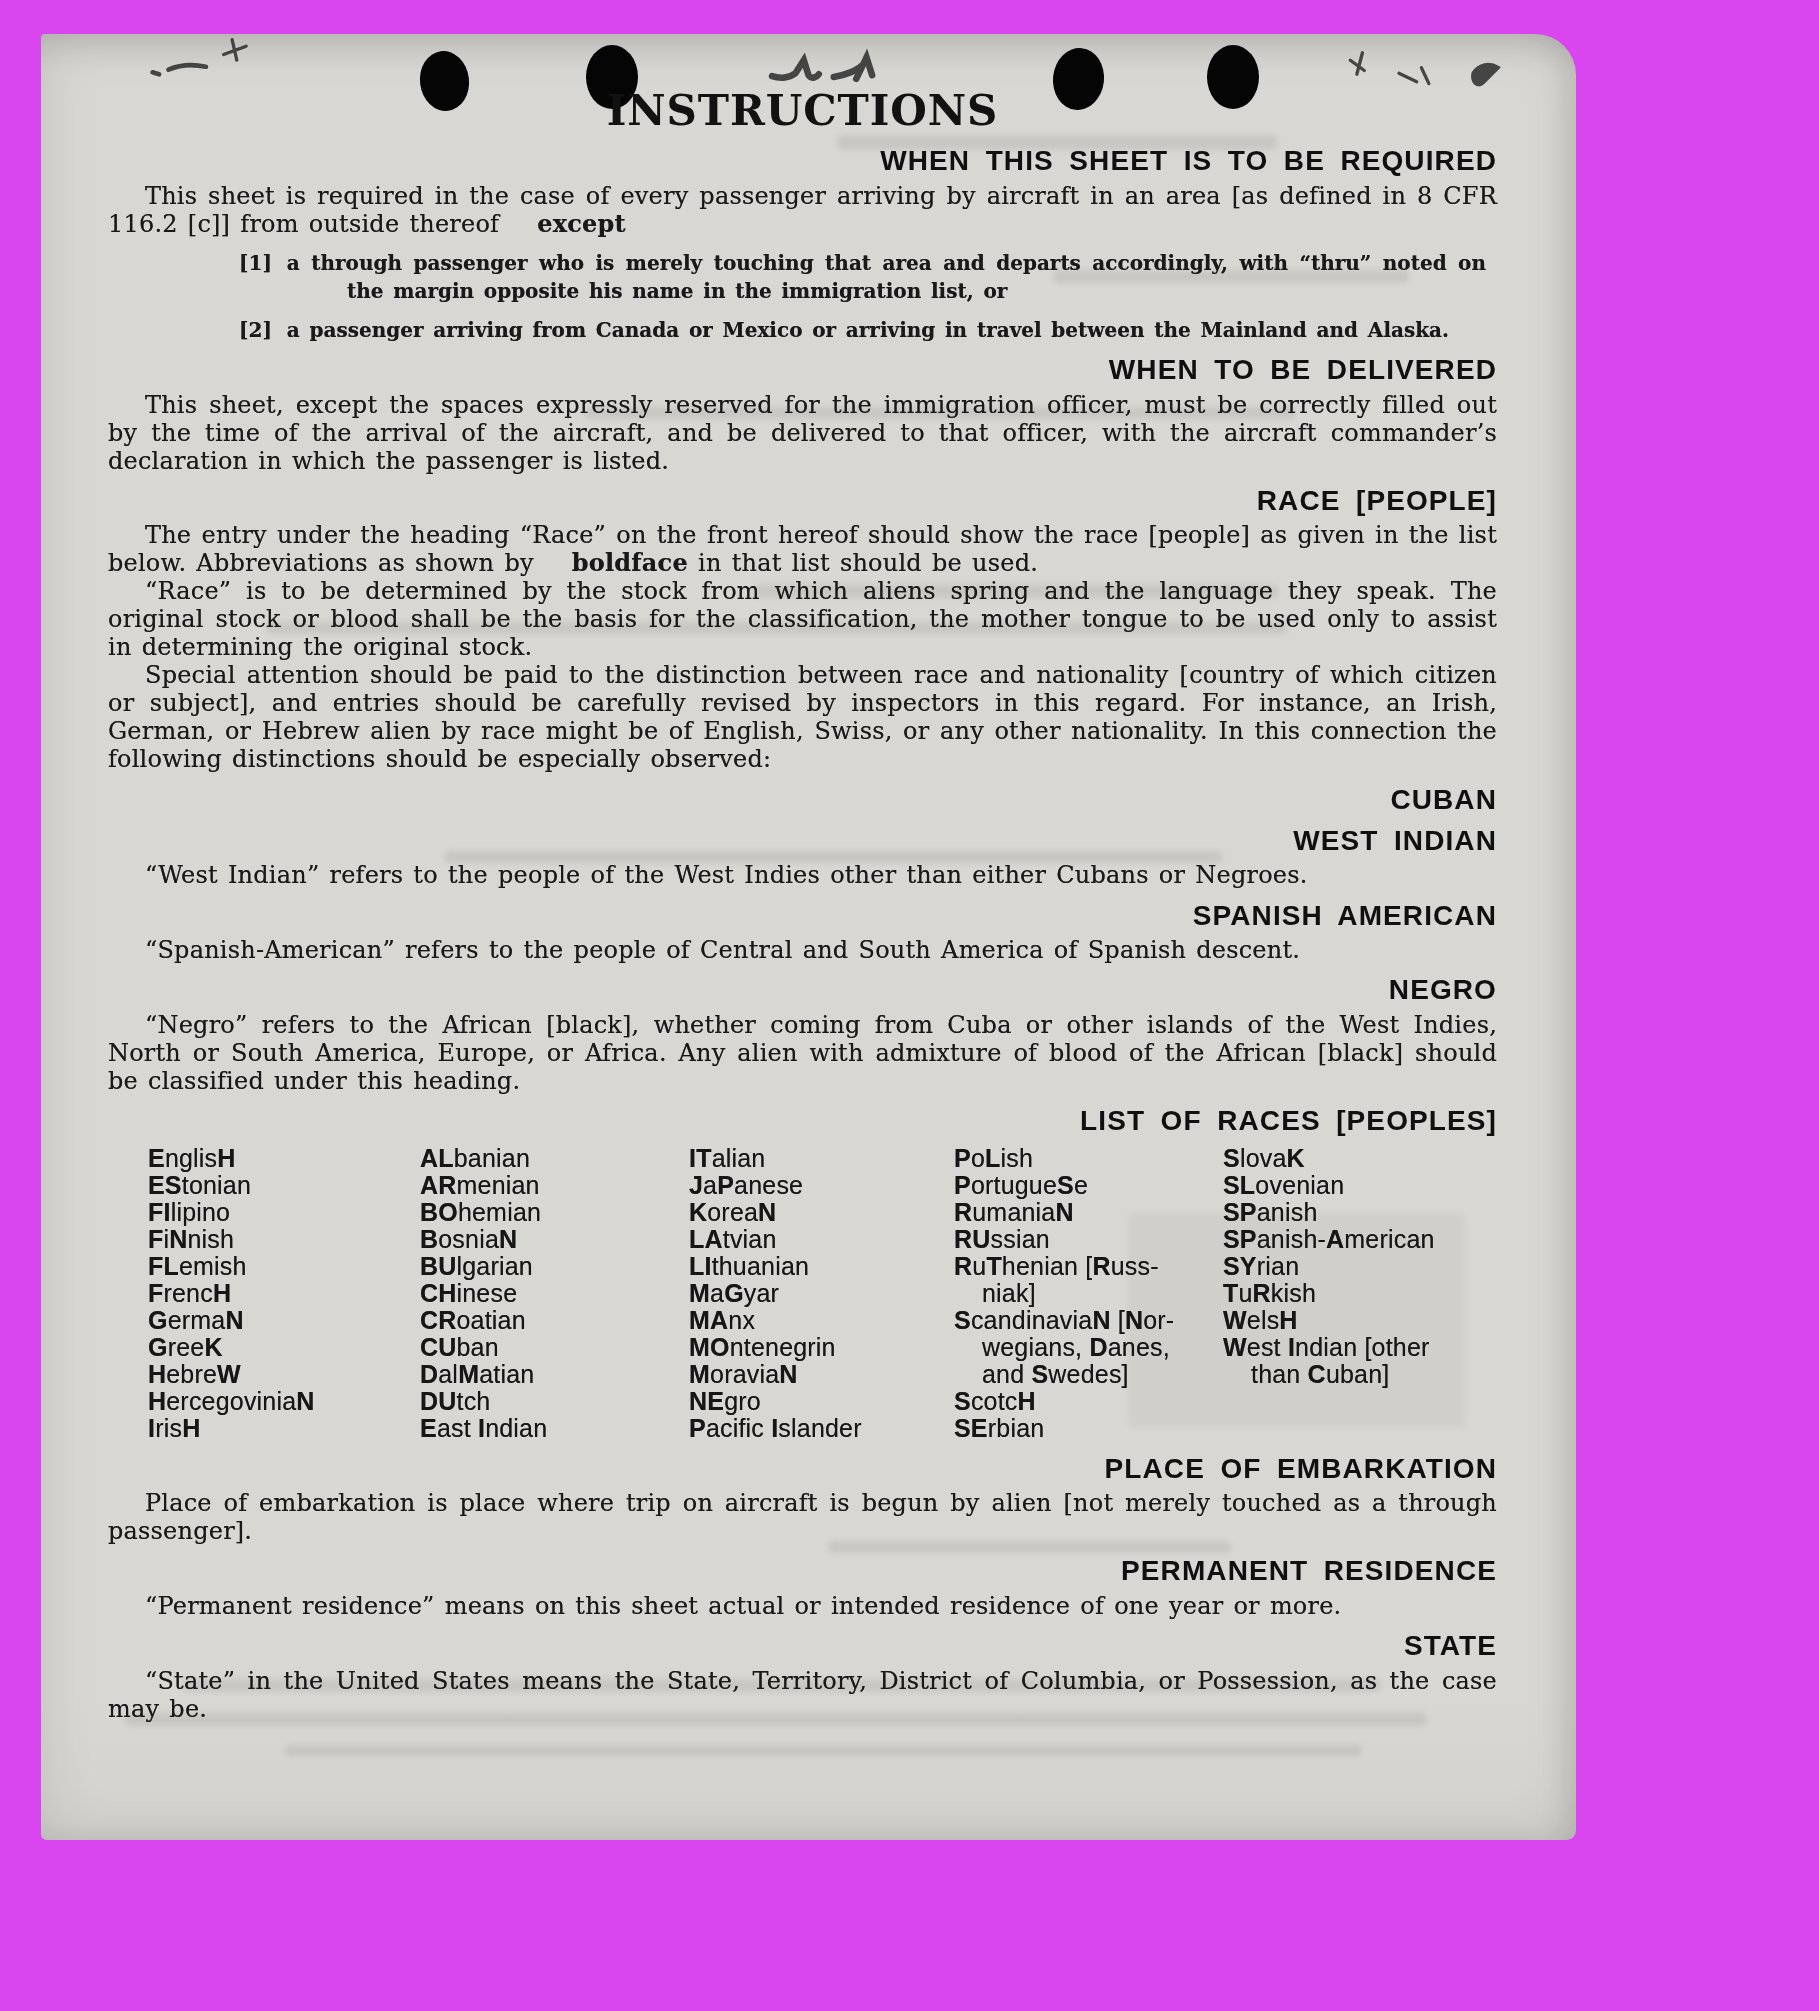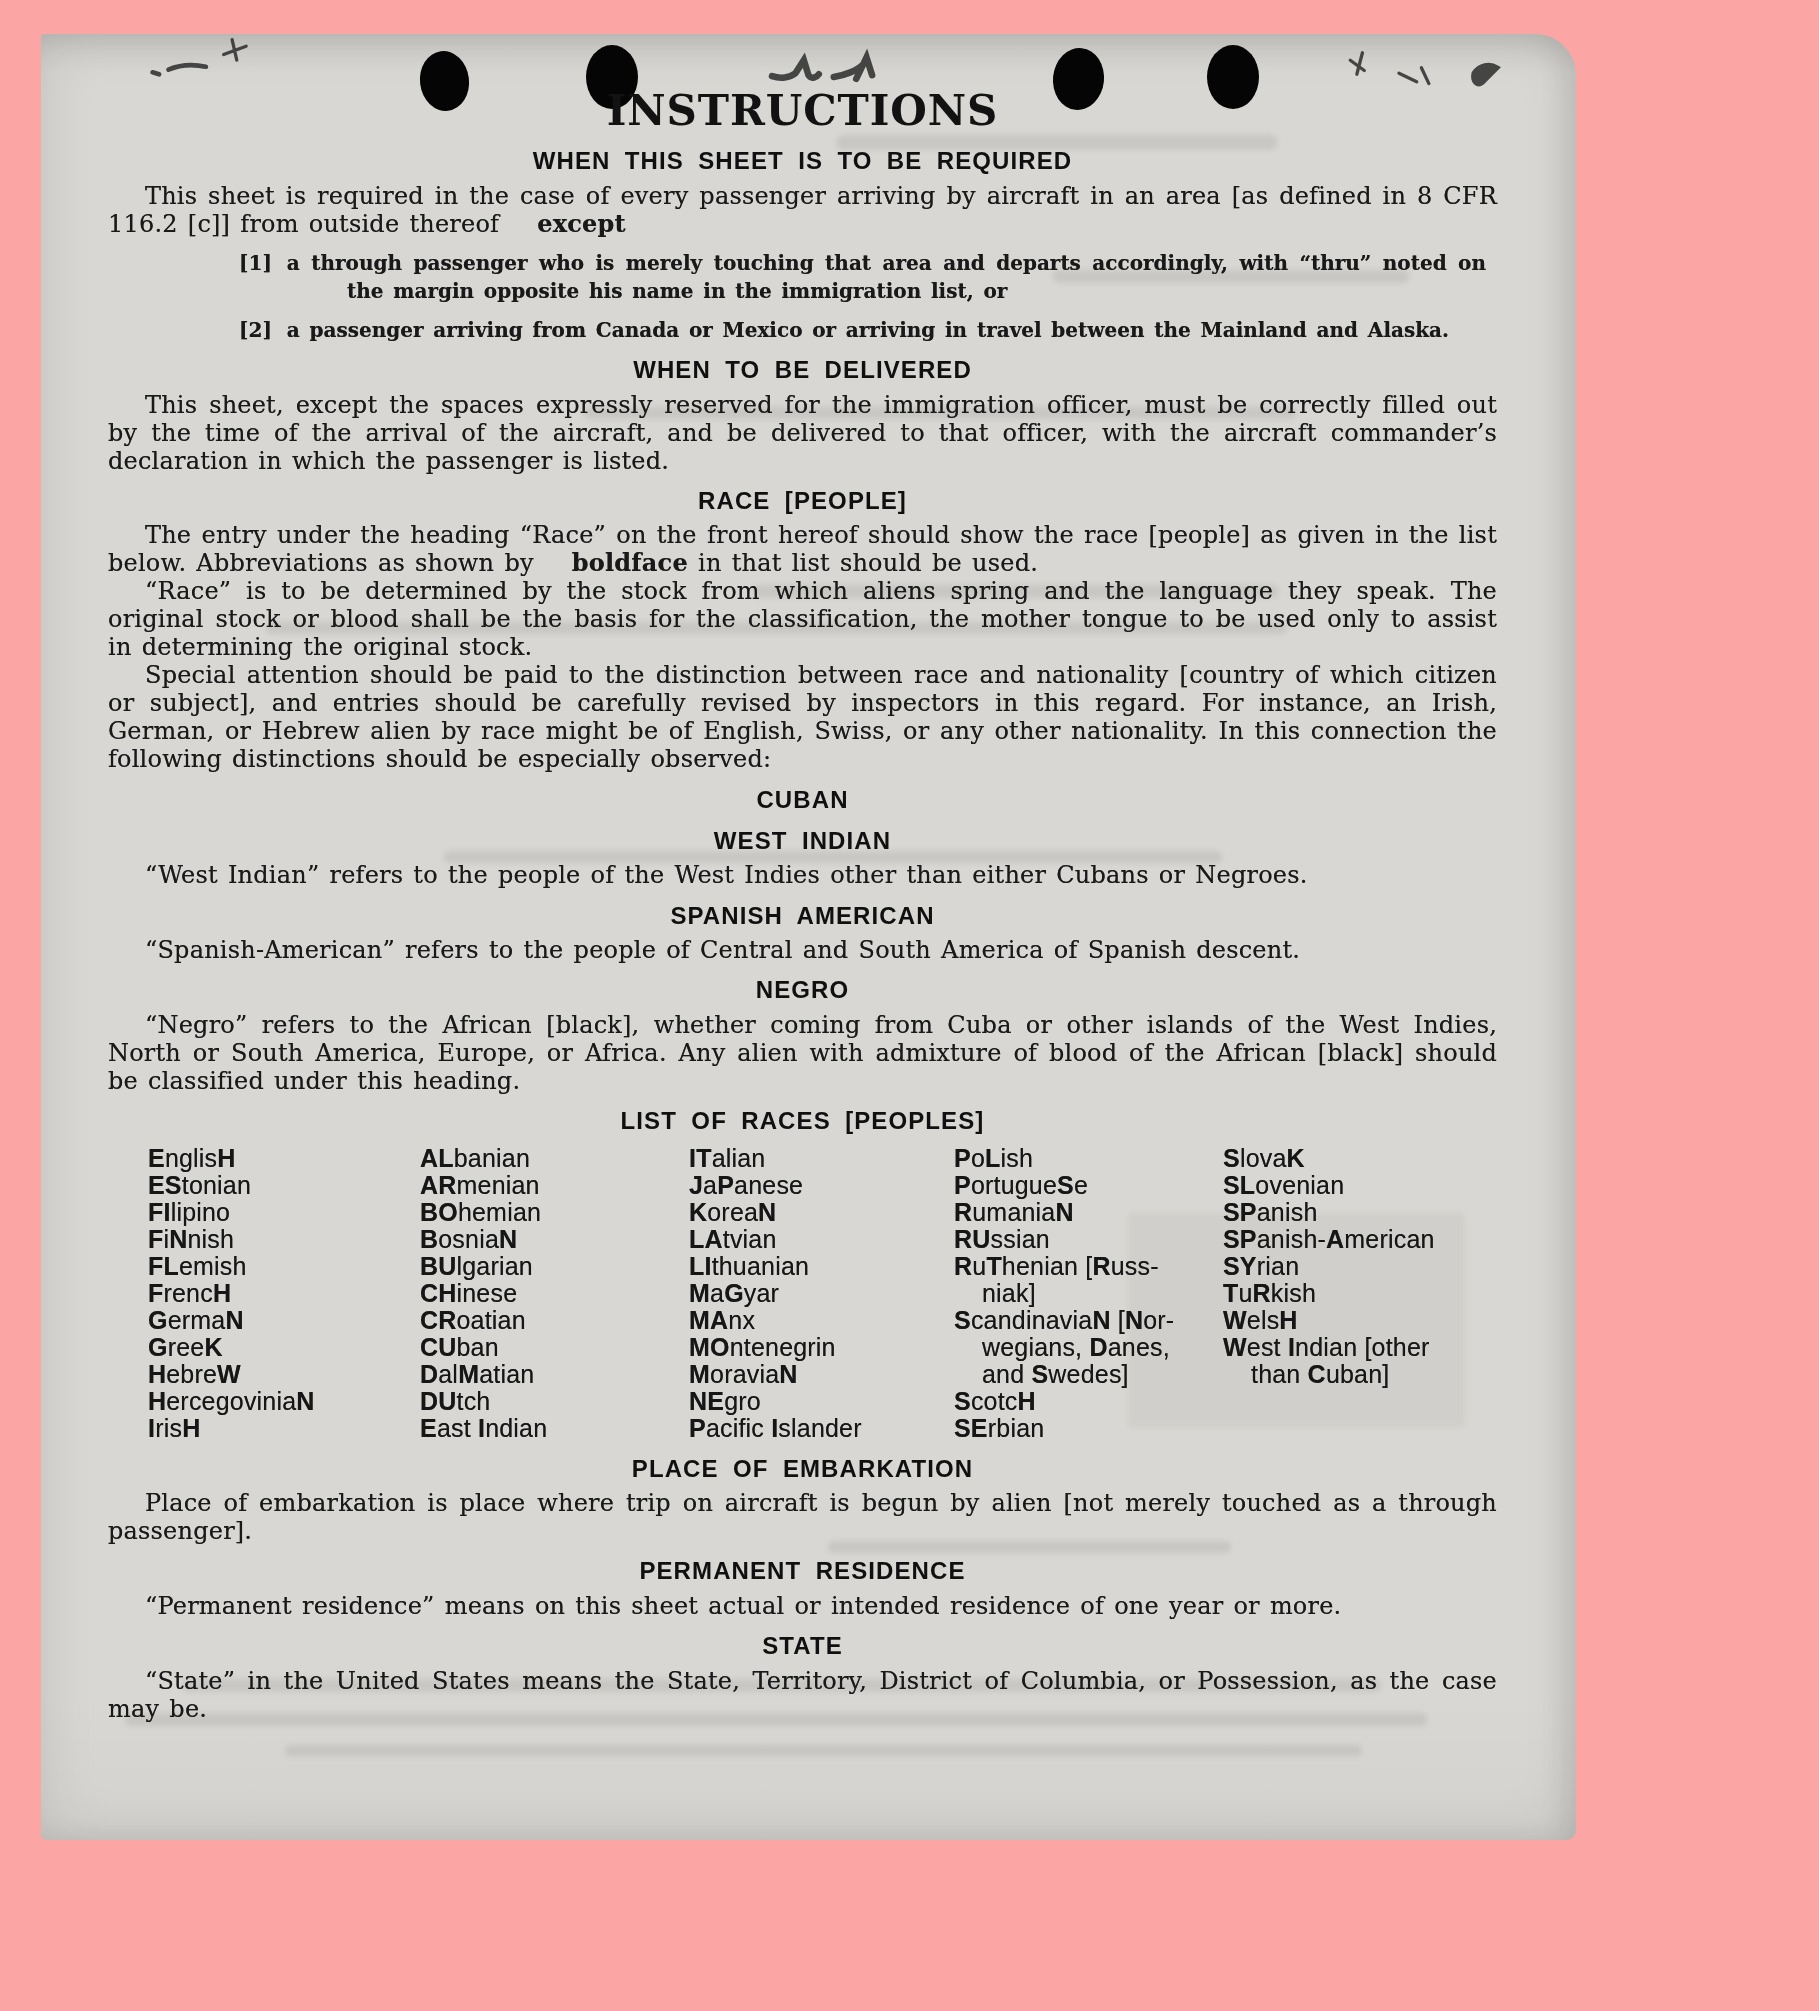--- a/index.html
+++ b/index.html
@@ -1,16 +1,16 @@
 <!DOCTYPE html>
 <html style="font-size:15px"><head>
 <meta charset="utf-8">
 <style>
   html,body{margin:0;padding:0;background:#000;}
-  .stage{position:relative;width:1819px;height:2012px;background:#fca5a5;overflow:hidden;
+  .stage{position:relative;width:1819px;height:2012px;background:#d946ef;overflow:hidden;
          font-family:"DejaVu Serif", serif;}
   
   .paper{position:absolute;left:41px;top:34px;width:1535px;height:1806px;
          background:linear-gradient(180deg,#cbcac6 0,#d8d7d3 39px,#d8d7d3 92%,#d3d2ce 100%);
          border-radius:3.7px 41px 9.4px 5.6px;
          box-shadow:inset 0 0 56px rgba(0,0,0,.10), inset -13px 0 24px rgba(0,0,0,.08);
          color:#191919;}
   
   .hole{position:absolute;background:#050505;border-radius:50%;}
   .hole.h1{left:379px;top:17px;width:49px;height:60px;transform:rotate(-7deg);}
@@ -20,23 +20,23 @@
   
   .pencil{position:absolute;left:0;top:0;pointer-events:none;}
   
   .ghost{position:absolute;background:rgba(108,108,104,.14);filter:blur(2.8px);border-radius:5.6px;}
   .ghost.block{background:rgba(108,108,104,.07);}
   
   .content{position:relative;padding:52px 79px 0 67px;}
   .doc-title{margin:0 0 9.4px 0;text-align:center;
              font-family:"DejaVu Serif", serif;font-weight:700;
              font-size:42px;line-height:49px;letter-spacing:0.9px;color:#121212;}
-  .shead{margin:11.2px 0 5.6px 0;text-align:center;
+  .shead{margin:11.2px 0 5.6px 0;text-align:right;
          font-family:"Liberation Sans", sans-serif;font-weight:700;
-         font-size:24px;line-height:30px;letter-spacing:1.1px;word-spacing:6.6px;color:#101010;}
+         font-size:28px;line-height:30px;letter-spacing:1.1px;word-spacing:6.6px;color:#101010;}
   .para{margin:0;font-size:24px;line-height:28px;text-align:justify;
         text-indent:37px;word-spacing:2.3px;letter-spacing:0.2px;
         text-shadow:0 0 0.6px rgba(25,25,25,.65);}
   .para .bold{font-weight:700;margin-left:28px;}
   .exception{margin:11px;font-size:20px;line-height:28px;text-align:justify;
              padding-left:228px;text-indent:-108px;word-spacing:2.8px;
              text-shadow:0 0 0.6px rgba(25,25,25,.65);font-weight:bold;}
   .exlabel{margin-right:15px;}
   
   .races-grid{display:grid;grid-template-columns:272px 269px 265px 269px 1fr;

